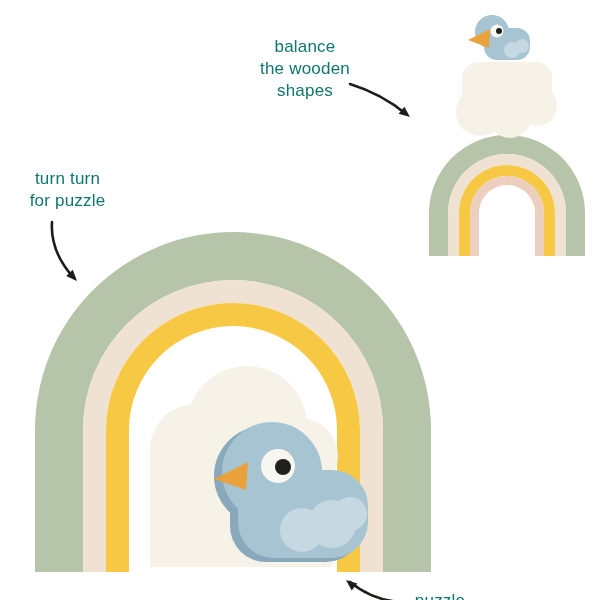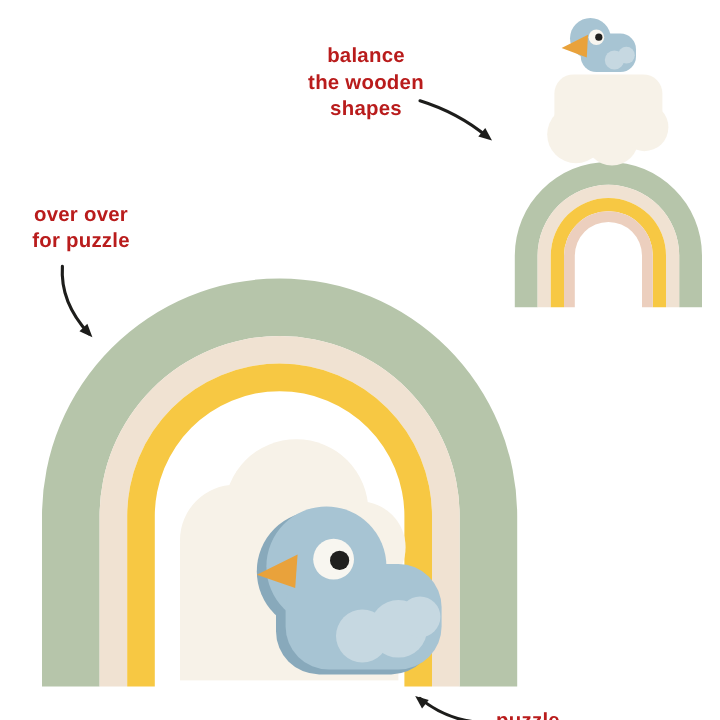--- a/index.html
+++ b/index.html
@@ -5,22 +5,22 @@
   html,body{margin:0;padding:0;}
   body{
     width:600px;height:600px;overflow:hidden;
     background:#ffffff;
     font-family:"Liberation Sans", sans-serif;
   }
   .stage{position:relative;width:600px;height:600px;background:#ffffff;}
   .stage svg{position:absolute;left:0;top:0;}
   .note{
     position:absolute;
-    color:#b91c1c;
-    font-weight:700;
+    color:#0f766e;
+    font-weight:400;
     font-size:17px;
     line-height:22px;
     text-align:center;
     letter-spacing:.2px;
     white-space:nowrap;
   }
   .note span{display:block;}
 </style>
 </head>
 <body>
@@ -97,21 +97,21 @@
     </g>
   </svg>
 
   <div class="note" style="left:230px;top:36px;width:150px;">
     <span>balance</span>
     <span>the wooden</span>
     <span>shapes</span>
   </div>
 
   <div class="note" style="left:5px;top:168px;width:125px;">
-    <span>over over</span>
+    <span>turn turn</span>
     <span>for puzzle</span>
   </div>
 
   <div class="note" style="left:405px;top:590px;width:70px;">
     <span>puzzle</span>
   </div>
 
 </div>
 
 </body></html>

